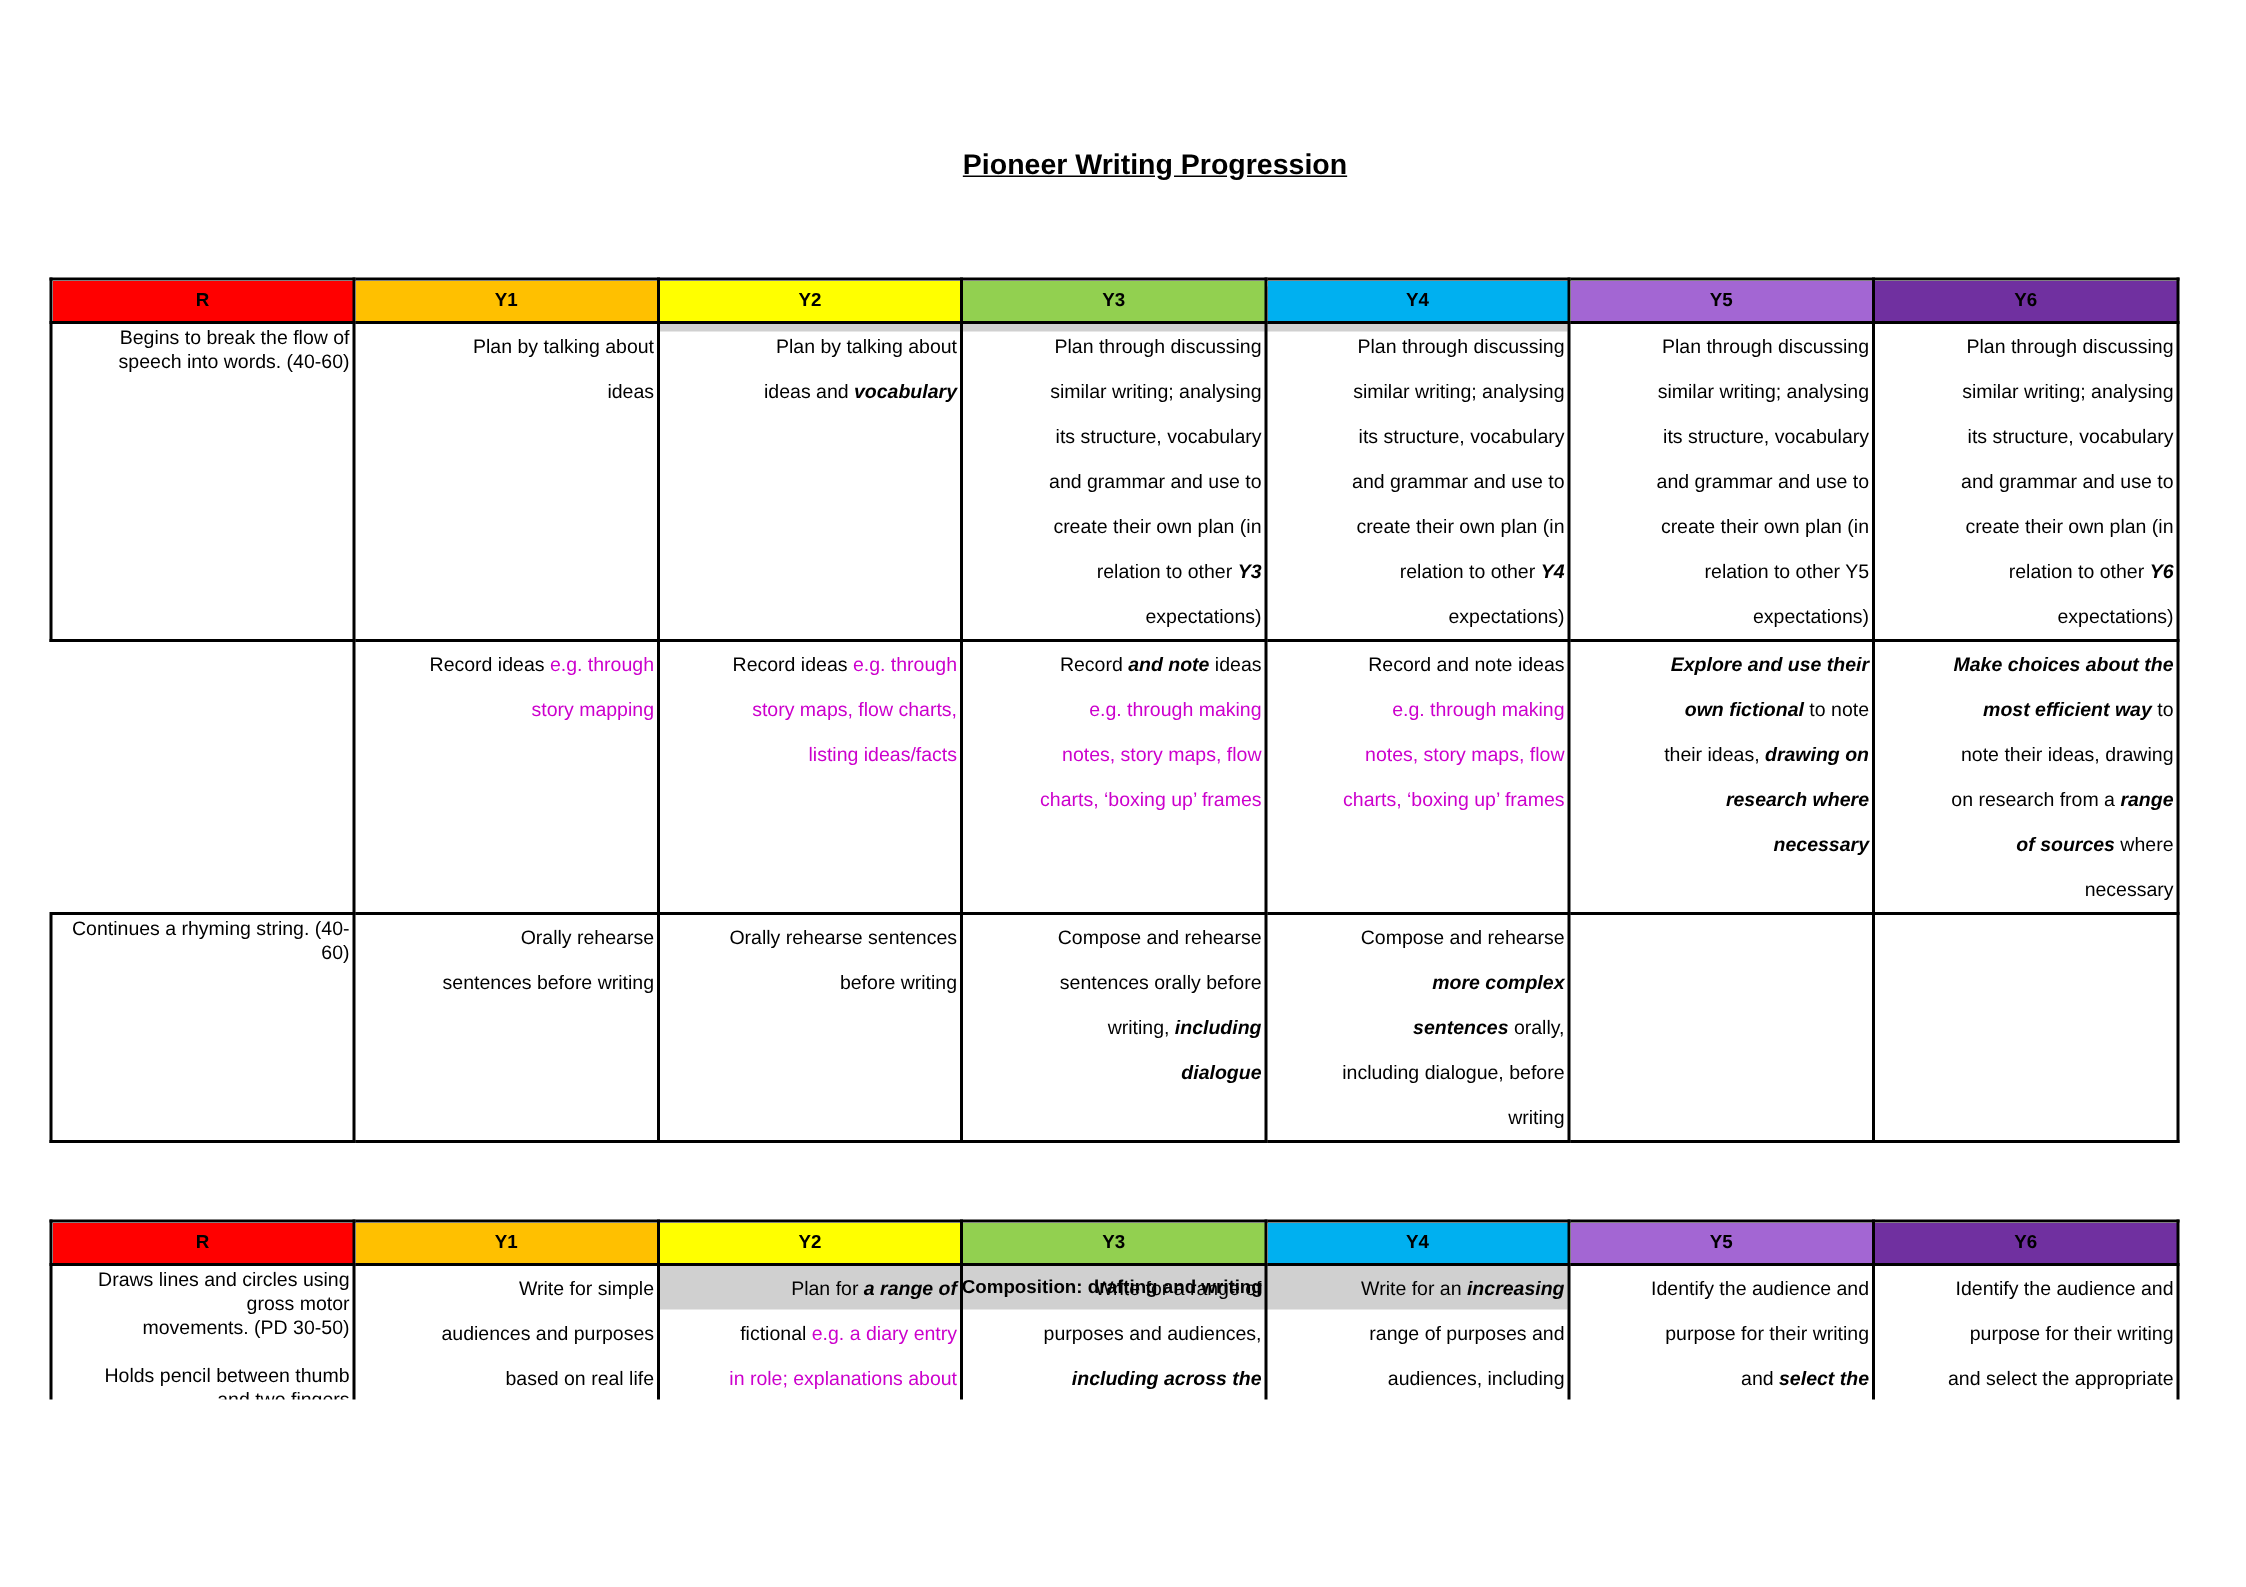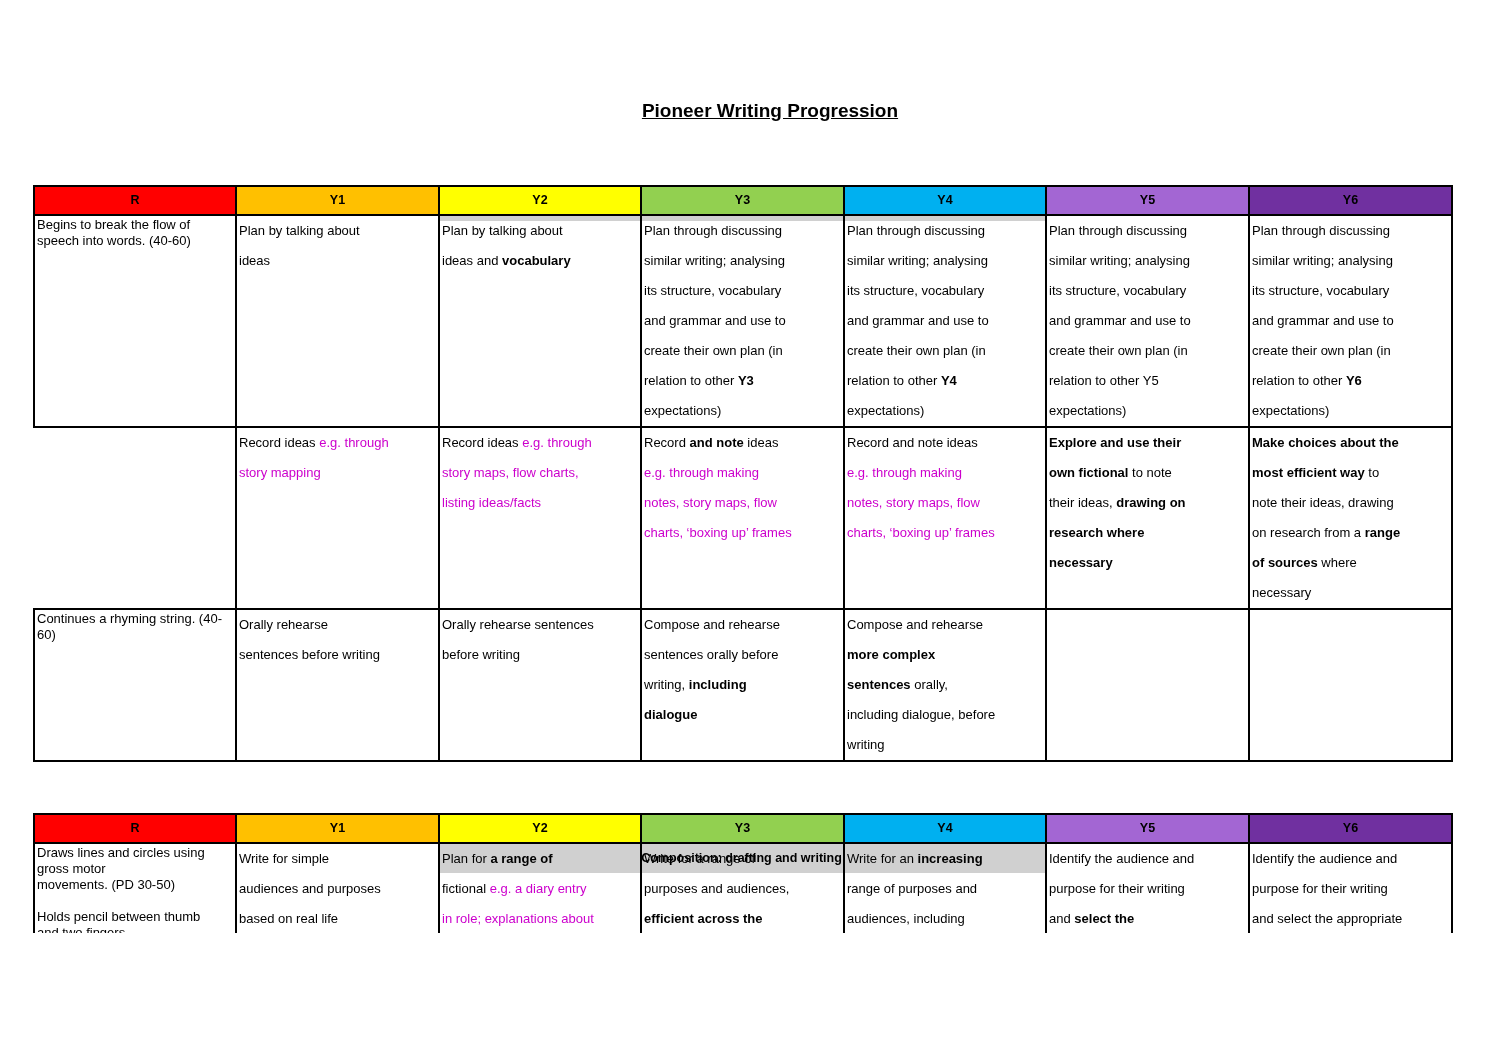--- a/index.html
+++ b/index.html
@@ -1,24 +1,24 @@
 <!DOCTYPE html>
 <html><head>
 <meta charset="utf-8">
 <style>
   html, body { margin:0; padding:0; background:#ffffff; }
   body { width:1497px; height:1058px; position:relative; overflow:hidden; font-family:"Liberation Sans", sans-serif; color:#000; }
   .title { position:absolute; left:0; width:1484px; top:100px; text-align:center; font-family:"Liberation Sans", sans-serif; font-weight:bold; font-size:19px; text-decoration:underline;padding-left:28px; }
   .section-banner { position:absolute; left:438px; width:607px; height:30px; background:#d0d0d0; font-weight:bold; font-size:12.5px; display:flex; align-items:center; justify-content:center;margin-top:35px; }
   table.grid { position:absolute; left:33px; border-collapse:collapse; table-layout:fixed; width:1418px; }
-  table.grid td, table.grid th { border:2px solid #000; padding:0 2px; vertical-align:top; font-size:13px; line-height:30px; font-weight:normal; text-align:left; overflow:hidden; }
+  table.grid td, table.grid th { border:2px solid #000; padding:0 2px; vertical-align:top; font-size:13px; line-height:30px; font-weight:normal; text-align:right; overflow:hidden; }
   table.grid th { text-align:center; font-weight:bold; font-size:12.5px; height:27px; line-height:27px; }
   table.grid td.r { font-size:13px; line-height:16px; padding-top:1px; }
   .pk { color:#cc00cc; }
-  .b { font-weight:bold; }
+  .b { font-weight:bold;font-style:italic; }
   .clip { position:absolute; left:0; top:933px; width:1497px; height:125px; background:#fff; }
 </style>
 </head>
 <body>
 
 <div class="title">Pioneer Writing Progression</div>
 
 <div class="section-banner" style="top:156px;">Composition: Planning</div>
 
 <table class="grid" style="top:185px;">
@@ -202,21 +202,21 @@
       <div>based on real life</div>
     </td>
     <td>
       <div><span>Plan for </span><span class="b">a range of</span></div>
       <div><span>fictional </span><span class="pk">e.g. a diary entry</span></div>
       <div class="pk">in role; explanations about</div>
     </td>
     <td>
       <div>Write for a range of</div>
       <div>purposes and audiences,</div>
-      <div class="b">efficient across the</div>
+      <div class="b">including across the</div>
     </td>
     <td>
       <div><span>Write for an </span><span class="b">increasing</span></div>
       <div>range of purposes and</div>
       <div>audiences, including</div>
     </td>
     <td>
       <div>Identify the audience and</div>
       <div>purpose for their writing</div>
       <div><span>and </span><span class="b">select the</span></div>

